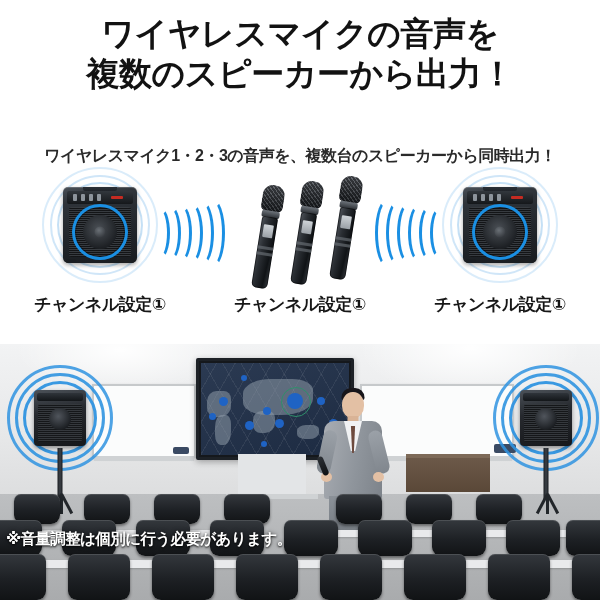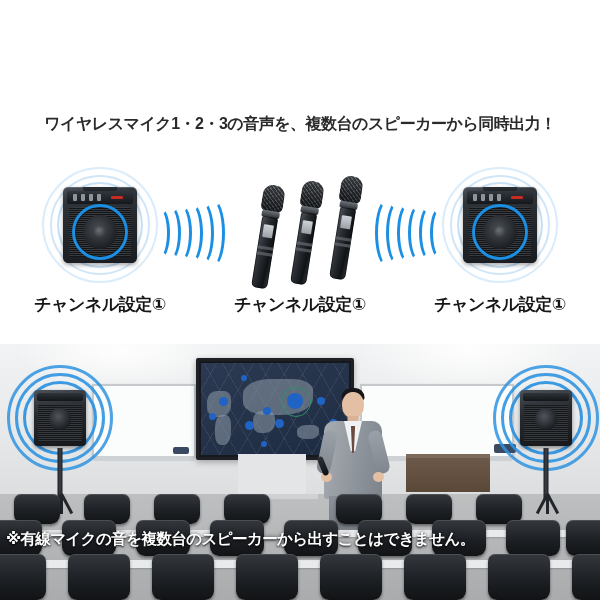--- a/index.html
+++ b/index.html
@@ -15,21 +15,21 @@
     position:absolute;left:0;top:14px;width:600px;text-align:center;
     font-size:33px;font-weight:bold;color:#121212;line-height:1.22;
     letter-spacing:-0.5px;
   }
   .headline span{display:block;}
   .subhead{
     position:absolute;left:0;top:112px;width:600px;text-align:center;
     font-size:16px;font-weight:bold;color:#2a2a2a;line-height:1.5;
     letter-spacing:-0.5px;
   }
-  .subhead span{display:block;}
+  .subhead span{display:block;margin-top:32px;}
 
   
   .diagram{position:absolute;left:0;top:162px;width:600px;height:180px;}
   .node{position:absolute;top:0;height:150px;}
   .node .caption{
     position:absolute;left:0;bottom:-4px;width:100%;text-align:center;
     font-size:17px;font-weight:bold;color:#161616;letter-spacing:-0.5px;
     white-space:nowrap;
   }
   .node-left{left:0;width:200px;}
@@ -200,20 +200,24 @@
   .notes{position:absolute;left:6px;top:528px;width:592px;}
   .notes p{margin:0;font-size:15.5px;font-weight:bold;color:#ffffff;
     line-height:1.47;letter-spacing:-0.6px;white-space:nowrap;
     text-shadow:0 1px 2px rgba(0,0,0,.85),0 0 4px rgba(0,0,0,.6);}
 </style>
 </head>
 <body>
 
 <div id="page">
 
+  <div class="headline">
+    <span>ワイヤレスマイクの音声を</span>
+    <span>複数のスピーカーから出力！</span>
+  </div>
 
   <div class="subhead">
     <span>ワイヤレスマイク1・2・3の音声を、複数台のスピーカーから同時出力！</span>
   </div>
 
   <div class="diagram">
 
     <div class="node node-left">
       <div class="spk-wrap">
         <div class="halo" style="width:112px;height:112px;border-width:2px;opacity:.55;"></div>
@@ -478,17 +482,17 @@
         <span class="chair-back"></span>
       </div>
     <div class="chair" style="left:488px;top:210px;width:62px;height:46px;">
         <span class="chair-back"></span>
       </div>
     <div class="chair" style="left:572px;top:210px;width:62px;height:46px;">
         <span class="chair-back"></span>
       </div>
 
     <div class="notes" style="position:absolute;left:6px;top:184px;width:592px;">
-      <p>※有線マイクの音を複数台のスピーカーから出すことはできません。</p>
+      <p>※音量調整は個別に行う必要があります。</p>
     </div>
   </div>
 
 </div>
 
 </body></html>

